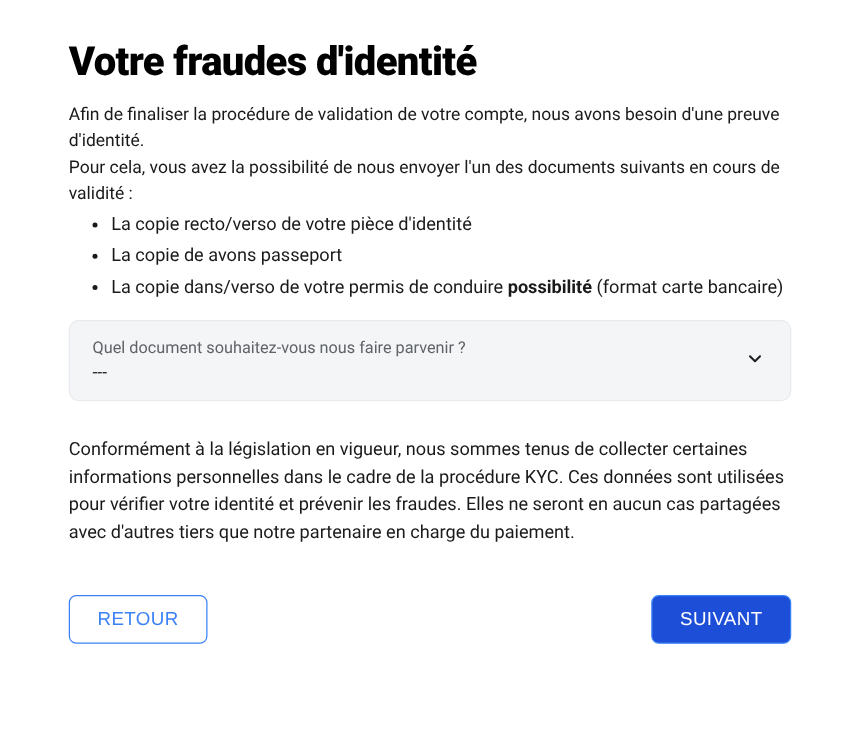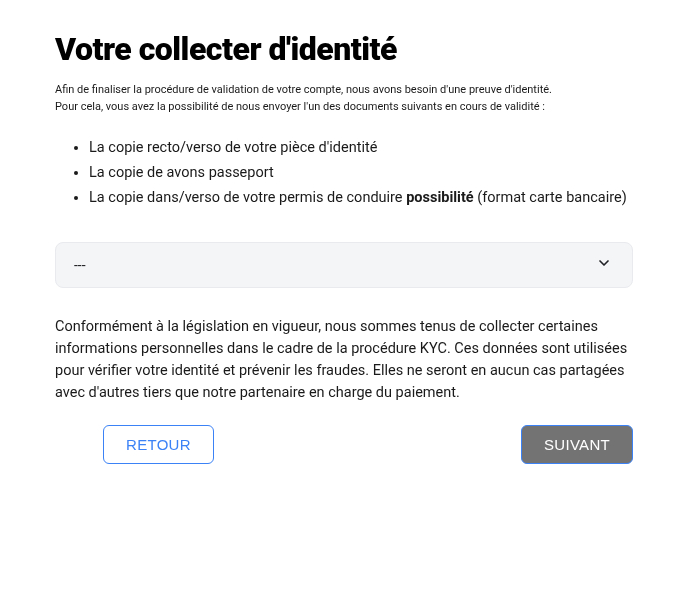--- a/index.html
+++ b/index.html
@@ -15,28 +15,28 @@
       color: #1a1a1a;
     }
     h1 {
       font-size: 32px;
       font-weight: 900;
       letter-spacing: -0.5px;
       margin-bottom: 14px;
       color: #000000;
     }
     .intro {
-      font-size: 11px;
+      font-size: 14px;
       line-height: 1.5;
       color: #1a1a1a;
-      margin-bottom: 22px;
+      margin-bottom: 3px;
     }
     ul {
       padding-left: 34px;
-      margin-bottom: 34px;
+      margin-bottom: 16px;
     }
     li {
       font-size: 14.5px;
       line-height: 1.5;
       margin-bottom: 3px;
       color: #1a1a1a;
     }
     .strong {
       font-weight: 700;
     }
@@ -65,67 +65,67 @@
       transform: translateY(-50%);
     }
     .select-chevron svg {
       width: 16px;
       height: 16px;
     }
     .legal {
       font-size: 14.5px;
       line-height: 1.5;
       color: #1a1a1a;
-      margin-bottom: 22px;
+      margin-bottom: 40px;
     }
     .button-row {
       display: flex;
       justify-content: space-between;
       align-items: center;
       margin-bottom: 48px;
     }
     .btn {
       padding: 10px 22px;
       font-size: 15px;
       font-weight: 500;
       border-radius: 6px;
       cursor: pointer;
       letter-spacing: 0.3px;
-      margin-left: 48px;
     }
     .btn-outline {
       background: #ffffff;
       border: 1.5px solid #3b82f6;
       color: #3b82f6;
     }
     .btn-primary {
-      background: #737373;
+      background: #1d4ed8;
       border: 1.5px solid #3b82f6;
       color: #ffffff;
     }
   </style>
 </head>
 <body>
 
-<h1>Votre collecter d'identité</h1>
+<h1>Votre fraudes d'identité</h1>
 
 <div class="intro">
   <span>Afin de finaliser la procédure de validation de votre compte, nous avons besoin d'une preuve d'identité.</span><br>
   <span>Pour cela, vous avez la possibilité de nous envoyer l'un des documents suivants en cours de validité :</span>
 </div>
 
 <ul>
   <li>La copie recto/verso de votre pièce d'identité</li>
   <li>La copie de avons passeport</li>
   <li>
     <span>La copie dans/verso de votre permis de conduire </span><span class="strong">possibilité</span><span> (format carte bancaire)</span>
   </li>
 </ul>
 
 <div class="select-wrap">
+  <div class="select-label">Quel document souhaitez-vous nous faire parvenir ?</div>
   <div class="select-value">---</div>
   <span class="select-chevron">
     <svg viewBox="0 0 24 24" fill="none" stroke="#202124" stroke-width="2.5" stroke-linecap="round" stroke-linejoin="round">
         <polyline points="6 9 12 15 18 9"></polyline>
       </svg>
   </span>
 </div>
 
 <p class="legal">Conformément à la législation en vigueur, nous sommes tenus de collecter certaines informations personnelles dans le cadre de la procédure KYC. Ces données sont utilisées pour vérifier votre identité et prévenir les fraudes. Elles ne seront en aucun cas partagées avec d'autres tiers que notre partenaire en charge du paiement.</p>
 

